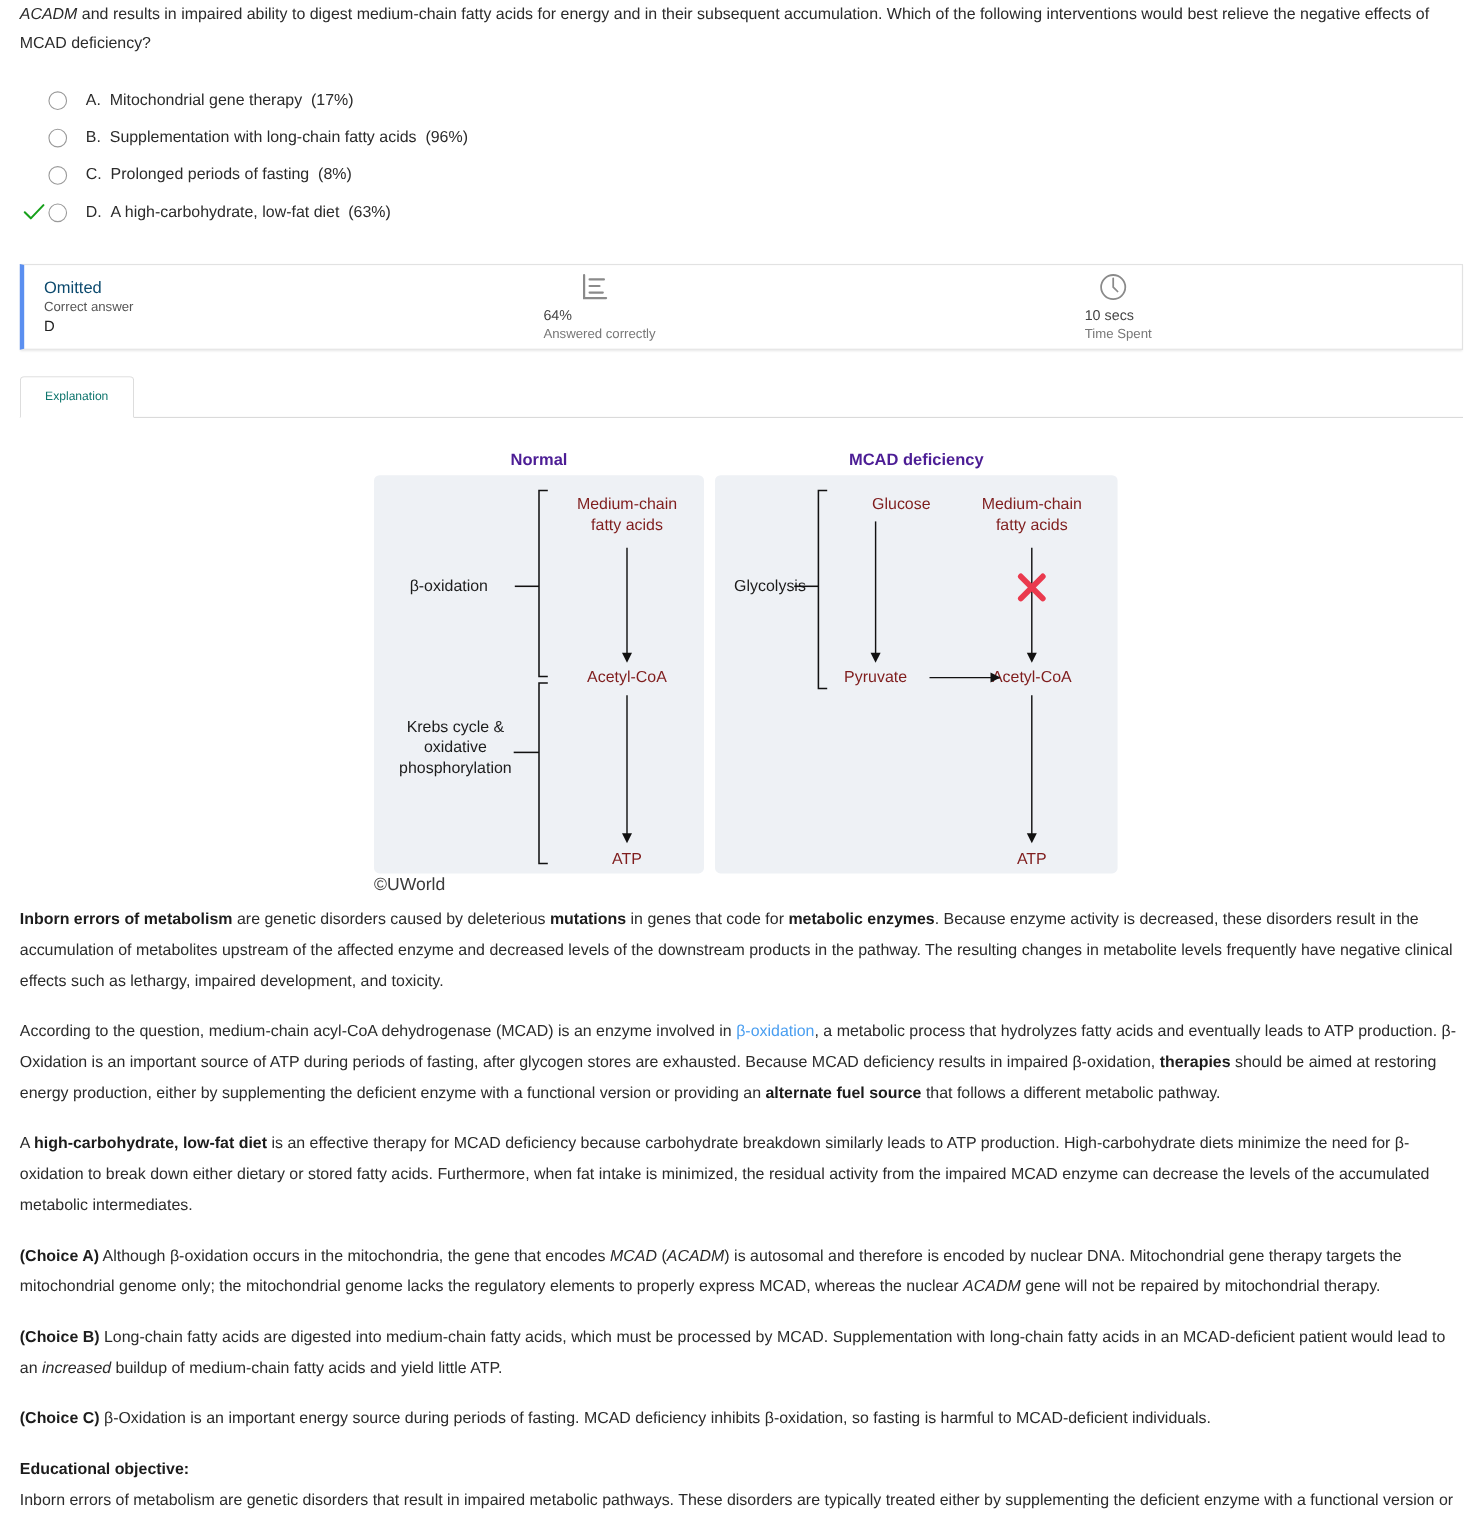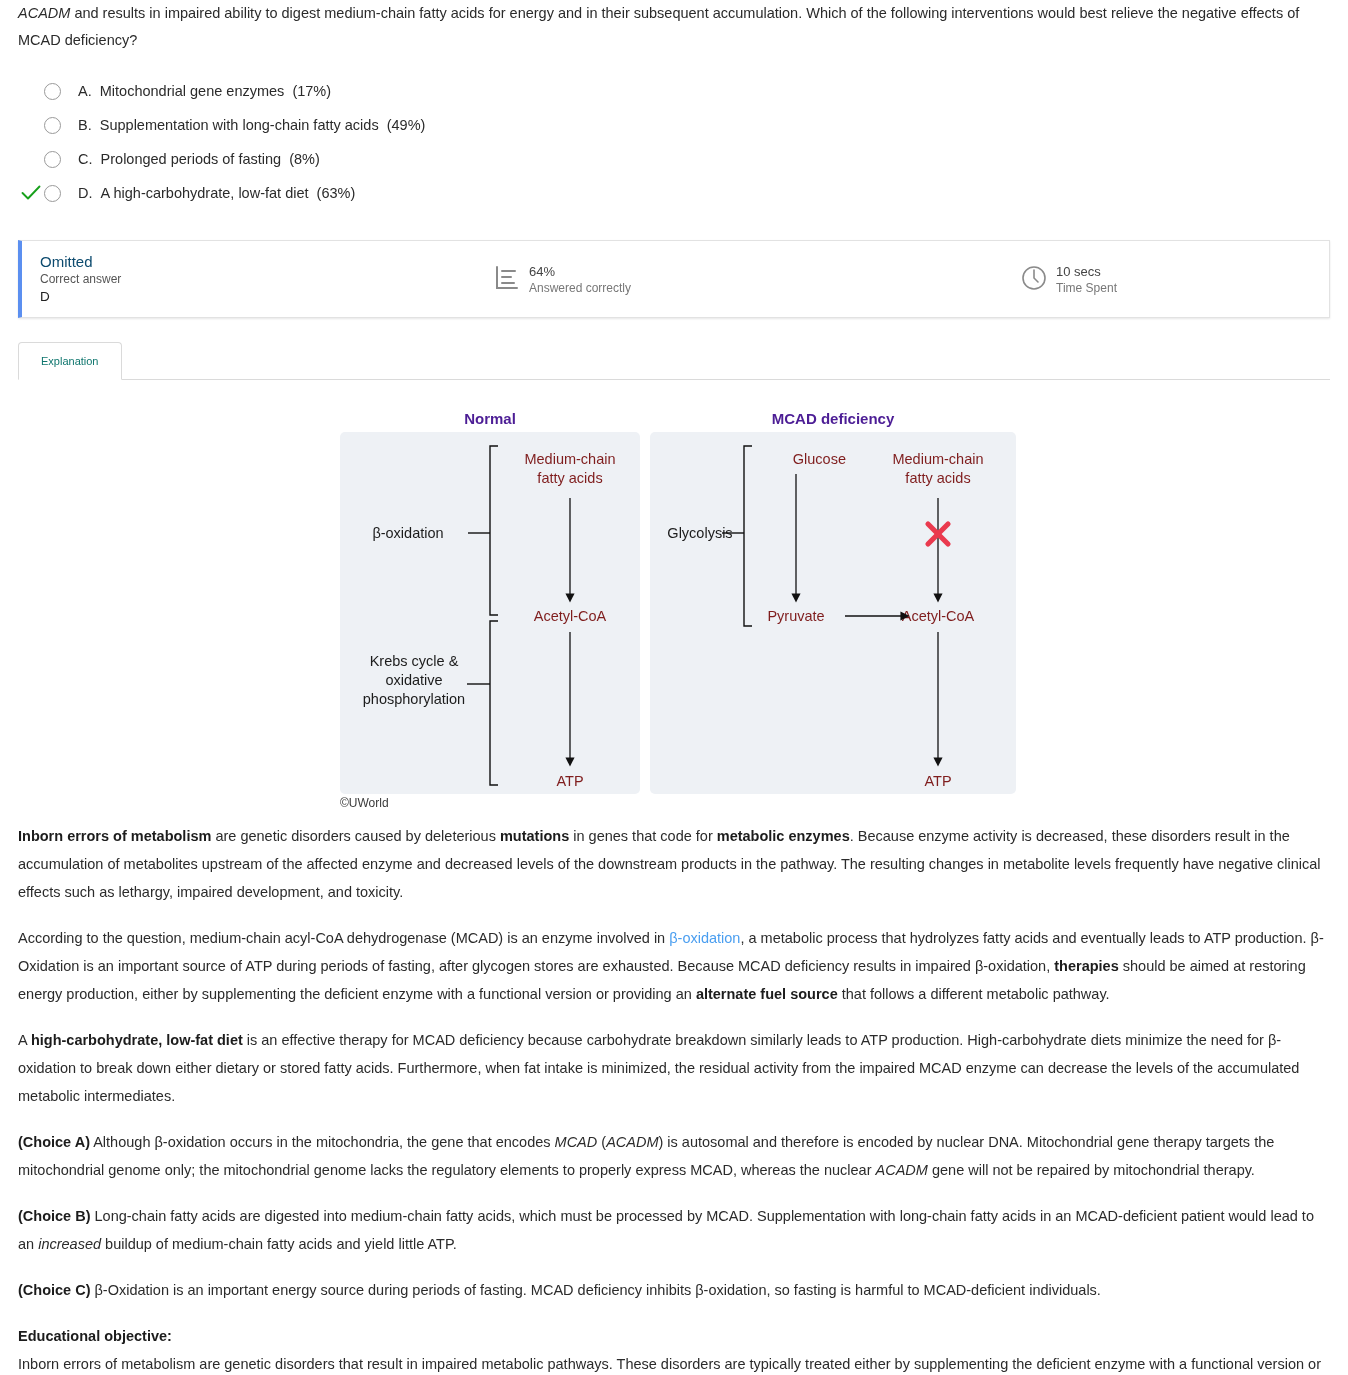--- a/index.html
+++ b/index.html
@@ -78,21 +78,21 @@
     color: #0c4a6e;
     font-size: 15px;
     line-height: 19px;
   }
   .res-answer .lbl {
     color: #555; font-size: 12px; line-height: 17px;
   }
   .res-answer .val {
     color: #222; font-size: 13.5px; line-height: 18px;
   }
-  .res-stat { display: flex; align-items: center; }
+  .res-stat { display: flex; align-items: center; flex-direction: column; }
   .res-stat .ic { margin-right: 9px; color: #8a8a8a; display:block; }
   .res-stat .big { font-size: 13px; color: #444; line-height: 17px; }
   .res-stat .sub { font-size: 12px; color: #777; line-height: 16px; }
   .stat-correct { margin-left: 42px; }
   .stat-time { margin-left: 390px; }
 
   
   .tabs {
     margin: 24px 18px 0 18px;
     border-bottom: 1px solid #dadada;
@@ -154,21 +154,21 @@
     position: absolute;
     font-size: 14.5px;
     color: #1c1c1c;
     text-align: center;
     line-height: 19px;
     white-space: pre-line;
   }
   .copyright {
     position: absolute;
     left: 0; top: 394px;
-    font-size: 12px;
+    font-size: 16px;
     color: #3a3a3a;
   }
   .fig-svg { position:absolute; left:0; top:0; }
 
   
   .body {
     padding: 0 18px;
     margin-top: 12px;
   }
   .body p {
@@ -189,27 +189,27 @@
 
 <div class="stem">
   <span class="it">ACADM</span><span> and results in impaired ability to digest medium-chain fatty acids for energy and in their subsequent accumulation.  Which of the following interventions would best relieve the negative effects of MCAD deficiency?</span>
 </div>
 
 <div class="choices">
 
   <div class="choice">
     <span class="tick"></span>
     <span class="radio"></span>
-    <span class="choice-label"><span>A.</span>&nbsp;&nbsp;<span>Mitochondrial gene enzymes</span>&nbsp;&nbsp;<span>(17%)</span></span>
+    <span class="choice-label"><span>A.</span>&nbsp;&nbsp;<span>Mitochondrial gene therapy</span>&nbsp;&nbsp;<span>(17%)</span></span>
   </div>
 
   <div class="choice">
     <span class="tick"></span>
     <span class="radio"></span>
-    <span class="choice-label"><span>B.</span>&nbsp;&nbsp;<span>Supplementation with long-chain fatty acids</span>&nbsp;&nbsp;<span>(49%)</span></span>
+    <span class="choice-label"><span>B.</span>&nbsp;&nbsp;<span>Supplementation with long-chain fatty acids</span>&nbsp;&nbsp;<span>(96%)</span></span>
   </div>
 
   <div class="choice">
     <span class="tick"></span>
     <span class="radio"></span>
     <span class="choice-label"><span>C.</span>&nbsp;&nbsp;<span>Prolonged periods of fasting</span>&nbsp;&nbsp;<span>(8%)</span></span>
   </div>
 
   <div class="choice">
     <span class="tick">

